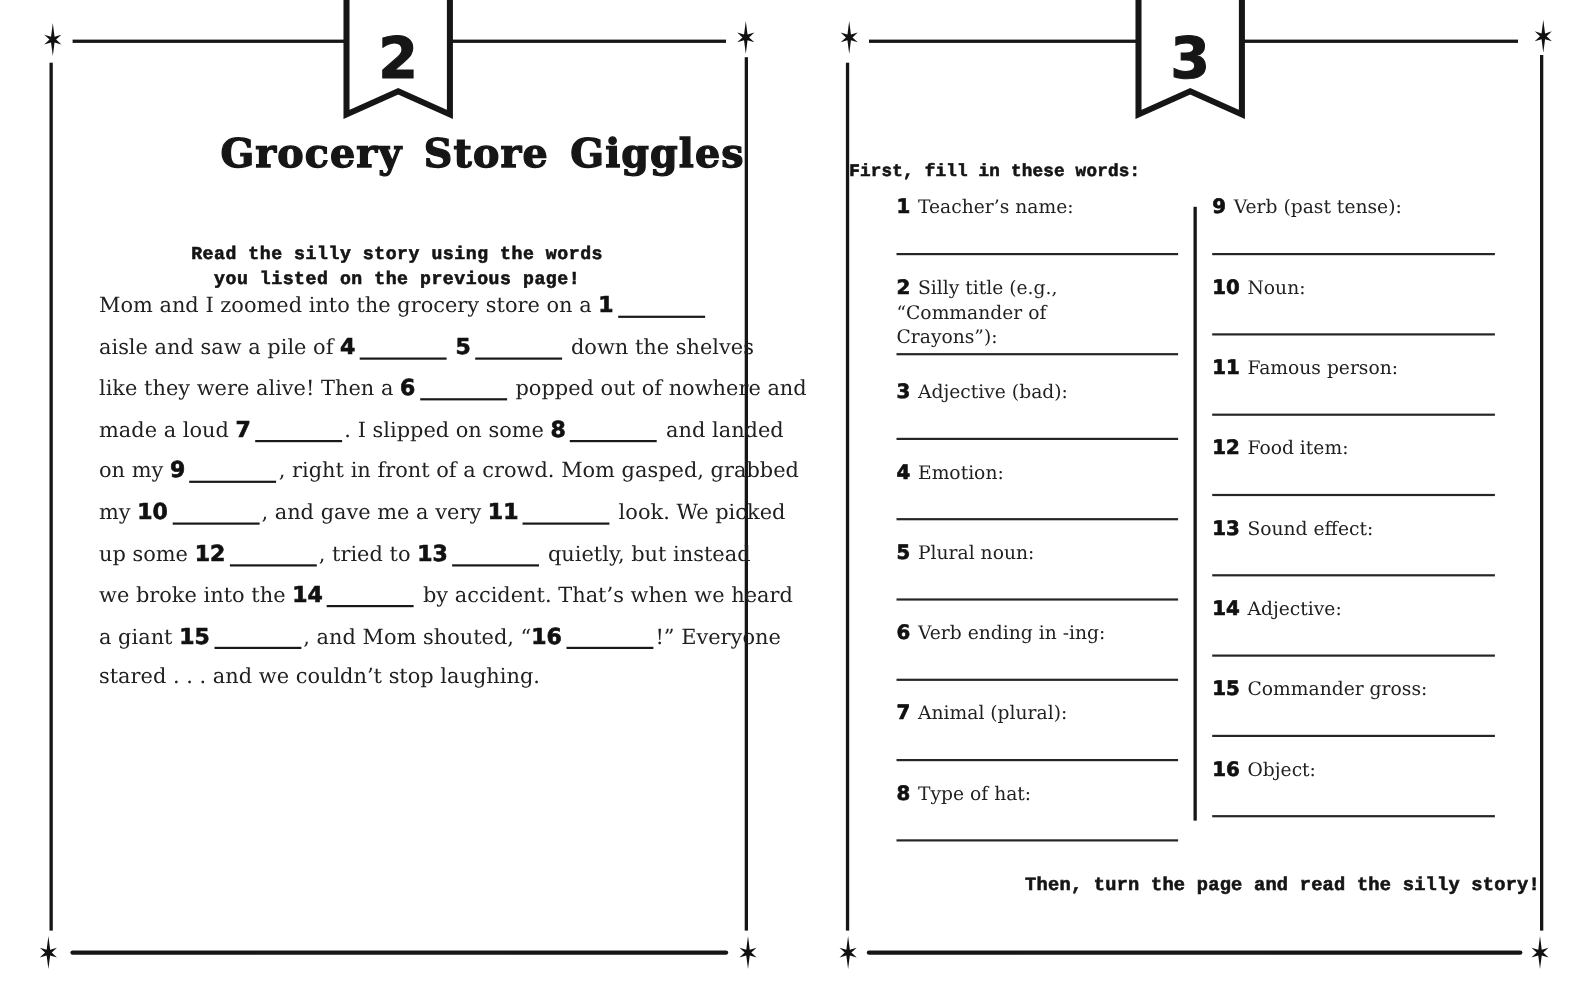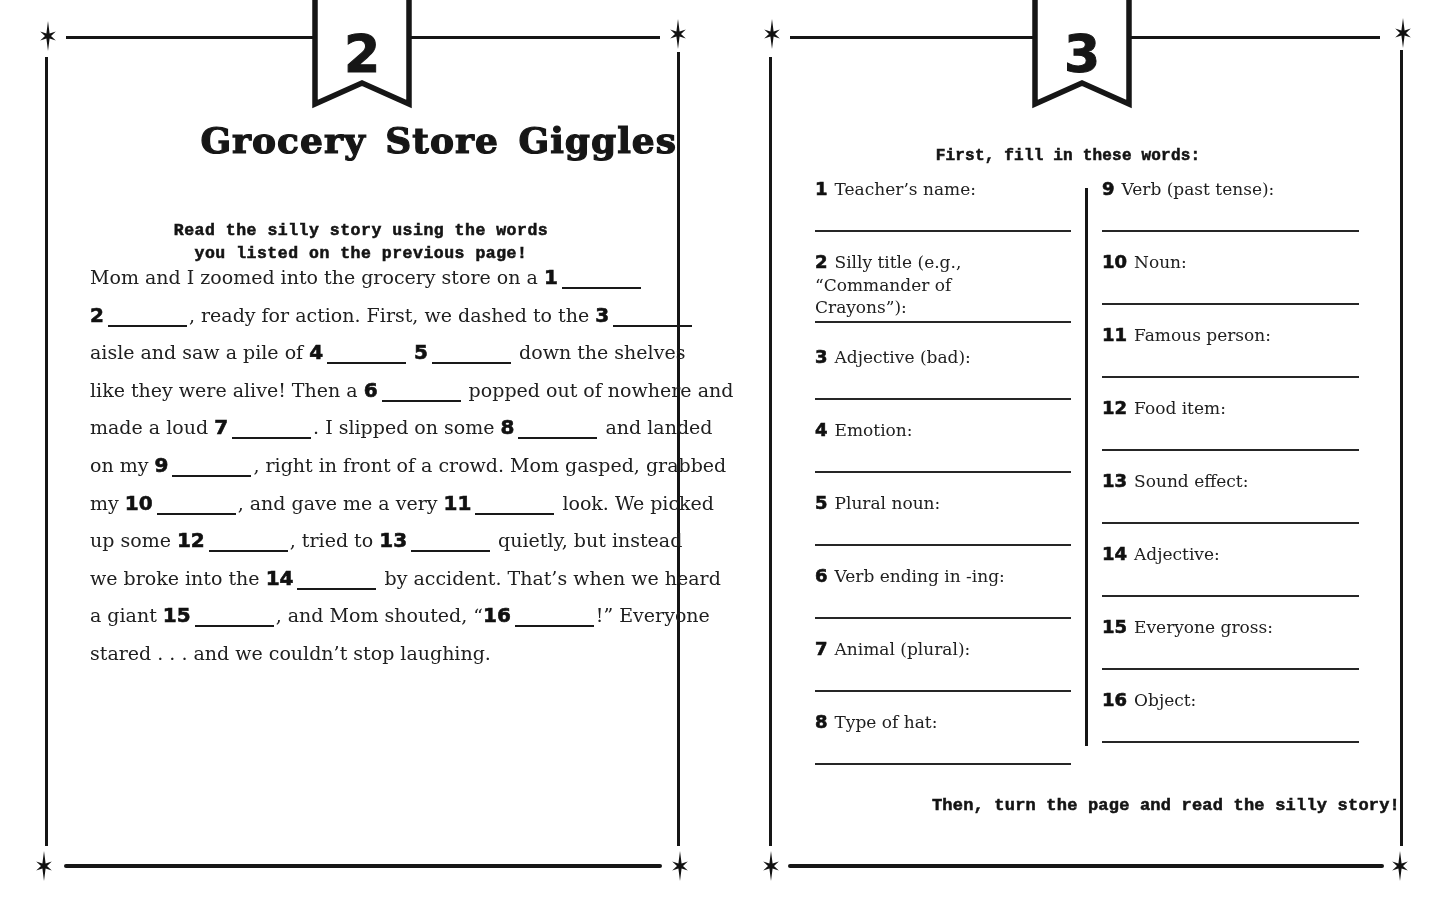--- a/index.html
+++ b/index.html
@@ -31,21 +31,21 @@
             line-height:22.5px;letter-spacing:0.5px;color:#141414;margin-top:37px;
             -webkit-text-stroke:0.55px #141414;}
   .story{position:absolute;left:90px;top:259px;font-size:19px;color:#202020;}
   .story-line{height:37.6px;line-height:37.6px;white-space:nowrap;}
   .sn{font-family:"DejaVu Sans",sans-serif;font-weight:700;font-size:20px;
       color:#111;-webkit-text-stroke:0.6px #111;}
   .sb{display:inline-block;width:79px;height:14px;border-bottom:2.5px solid #191919;
       margin-left:4px;margin-right:2px;position:relative;top:5px;}
 
   
-  .heading{position:absolute;left:50px;width:592px;top:147px;text-align:center;
+  .heading{position:absolute;left:50px;width:592px;top:147px;text-align:left;
            font-family:"Liberation Mono",monospace;font-weight:700;font-size:16px;
            letter-spacing:0.2px;color:#141414;-webkit-text-stroke:0.55px #141414;}
   .wcol{position:absolute;top:178px;}
   #col-left{left:93px;width:256px;}
   #col-right{left:380px;width:257px;}
   .word-item{position:relative;height:73px;font-size:17px;line-height:22.5px;color:#202020;}
   .word-item.tall{height:95px;}
   .wnum{font-family:"DejaVu Sans",sans-serif;font-weight:700;font-size:18px;
         margin-right:7px;color:#111;-webkit-text-stroke:0.6px #111;}
   .wlabel{white-space:pre-line;}
@@ -88,21 +88,20 @@
     </div>
 
     <h1 class="title" style="margin:0;">Grocery Store Giggles</h1>
     <div class="subtitle">
       <div>Read the silly story using the words</div>
       <div>you listed on the previous page!</div>
     </div>
 
     <div class="story">
         <div class="story-line"><span>Mom and I zoomed into the grocery store on a </span><span class="sn">1</span><span class="sb"></span></div>
-        <div class="story-line"><span class="sn">2</span><span class="sb"></span><span>, ready for action. First, we dashed to the </span><span class="sn">3</span><span class="sb"></span></div>
         <div class="story-line"><span>aisle and saw a pile of </span><span class="sn">4</span><span class="sb"></span><span> </span><span class="sn">5</span><span class="sb"></span><span> down the shelves</span></div>
         <div class="story-line"><span>like they were alive! Then a </span><span class="sn">6</span><span class="sb"></span><span> popped out of nowhere and</span></div>
         <div class="story-line"><span>made a loud </span><span class="sn">7</span><span class="sb"></span><span>. I slipped on some </span><span class="sn">8</span><span class="sb"></span><span> and landed</span></div>
         <div class="story-line"><span>on my </span><span class="sn">9</span><span class="sb"></span><span>, right in front of a crowd. Mom gasped, grabbed</span></div>
         <div class="story-line"><span>my </span><span class="sn">10</span><span class="sb"></span><span>, and gave me a very </span><span class="sn">11</span><span class="sb"></span><span> look. We picked</span></div>
         <div class="story-line"><span>up some </span><span class="sn">12</span><span class="sb"></span><span>, tried to </span><span class="sn">13</span><span class="sb"></span><span> quietly, but instead</span></div>
         <div class="story-line"><span>we broke into the </span><span class="sn">14</span><span class="sb"></span><span> by accident. That’s when we heard</span></div>
         <div class="story-line"><span>a giant </span><span class="sn">15</span><span class="sb"></span><span>, and Mom shouted, “</span><span class="sn">16</span><span class="sb"></span><span>!” Everyone</span></div>
         <div class="story-line"><span>stared . . . and we couldn’t stop laughing.</span></div>
       </div>
@@ -148,20 +147,20 @@
         <div class="word-item"><span class="wnum">8</span><span class="wlabel">Type of hat:</span><div class="write-line"></div></div>
       </div>
     <div class="divider"></div>
     <div class="wcol" id="col-right">
         <div class="word-item"><span class="wnum">9</span><span class="wlabel">Verb (past tense):</span><div class="write-line"></div></div>
         <div class="word-item"><span class="wnum">10</span><span class="wlabel">Noun:</span><div class="write-line"></div></div>
         <div class="word-item"><span class="wnum">11</span><span class="wlabel">Famous person:</span><div class="write-line"></div></div>
         <div class="word-item"><span class="wnum">12</span><span class="wlabel">Food item:</span><div class="write-line"></div></div>
         <div class="word-item"><span class="wnum">13</span><span class="wlabel">Sound effect:</span><div class="write-line"></div></div>
         <div class="word-item"><span class="wnum">14</span><span class="wlabel">Adjective:</span><div class="write-line"></div></div>
-        <div class="word-item"><span class="wnum">15</span><span class="wlabel">Everyone gross:</span><div class="write-line"></div></div>
+        <div class="word-item"><span class="wnum">15</span><span class="wlabel">Commander gross:</span><div class="write-line"></div></div>
         <div class="word-item"><span class="wnum">16</span><span class="wlabel">Object:</span><div class="write-line"></div></div>
       </div>
 
     <div class="footer">Then, turn the page and read the silly story!</div>
   </section>
 
 </div>
 
 </body></html>

